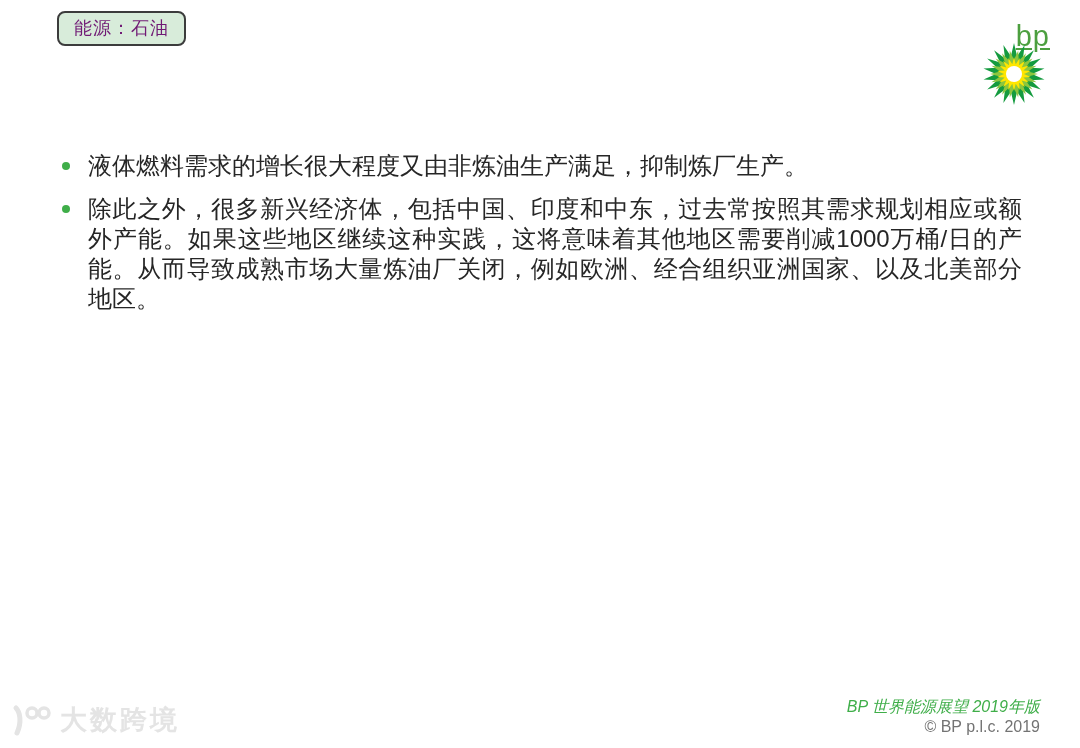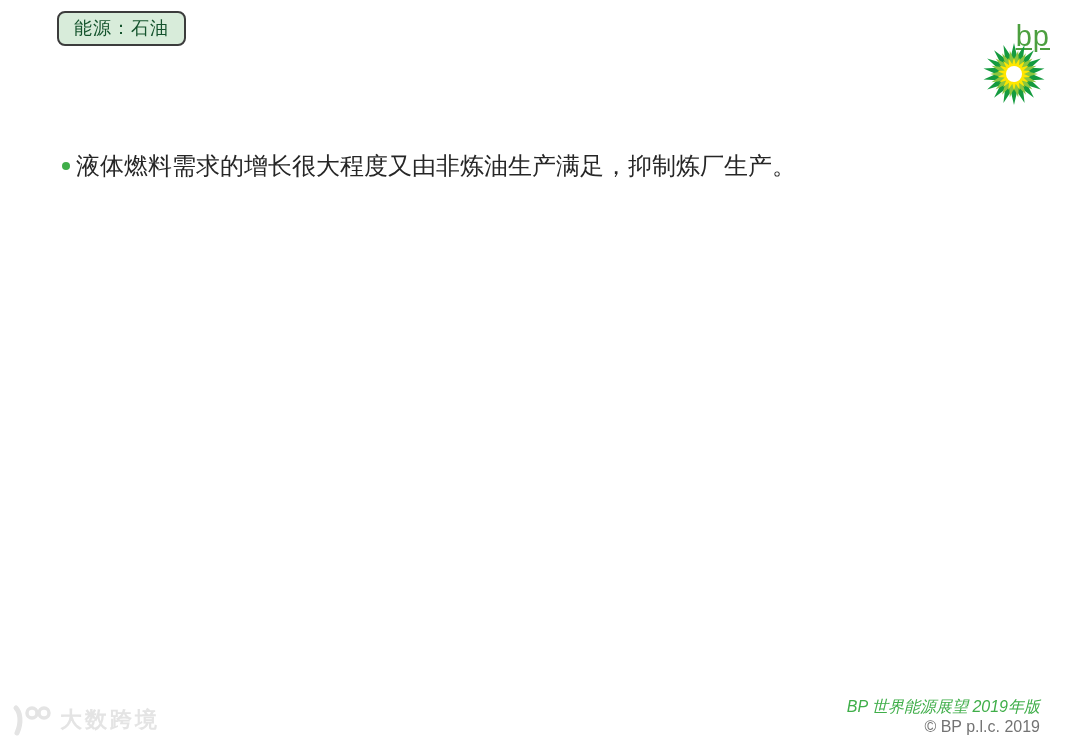--- a/index.html
+++ b/index.html
@@ -9,21 +9,21 @@
     position:relative; width:1080px; height:748px; background:#ffffff;
     overflow:hidden;
   }
   
   .badge {
     position:absolute; left:57px; top:11px; height:35px;
     padding:0 15px; line-height:31px;
     background:var(--badge-bg,#d8ecda);
     border:2px solid var(--badge-border,#3c3c3c);
     border-radius:8px;
-    font-size:18px; color:#14532d; letter-spacing:1px;text-align:center;
+    font-size:18px; color:#701a75; letter-spacing:1px;text-align:center;
   }
   
   .bp-logo { position:absolute; top:20px; right:24px; width:82px; height:88px; }
   .bp-wordmark {
     position:absolute; top:0; right:6px;
     font-size:29px; font-weight:400; color:var(--bp-green,#4c9f3f);
     letter-spacing:1px;
     text-decoration:underline;
   }
   .bp-helios { position:absolute; left:8px; top:22px; }
@@ -32,21 +32,21 @@
     position:absolute; left:56px; top:70px;
     font-size:31px; font-weight:bold; color:var(--accent,#3fae49);
     letter-spacing:1px;
   }
   
   .bullets {
     position:absolute; left:57px; top:151px; width:965px;
     list-style:none;
   }
   .bullets li {
-    display:flex; align-items:flex-start; gap:6px;
+    display:flex; align-items:flex-start; gap:18px;
     padding-left:5px; margin-bottom:13px;
   }
   .bullet-dot {
     flex:0 0 auto; width:8px; height:8px; border-radius:50%;
     background:var(--accent,#3fae49); margin-top:11px;
   }
   .bullet-text {
     font-size:24px; line-height:30px; color:var(--body,#262626);
     max-width:934px; text-align:justify;
   }
@@ -62,21 +62,21 @@
   .credit-line {
     font-size:16px; font-style:italic; color:var(--accent,#3fae49);
   }
   .copyright-line { font-size:16px; color:#737373; }
   .watermark {
     position:absolute; left:10px; top:702px; display:flex;
     align-items:center; gap:6px;
     color:var(--wm,#e4e4e4);
   }
   .watermark-text {
-    font-size:22px; font-weight:bold; letter-spacing:3px;
+    font-size:27px; font-weight:bold; letter-spacing:3px;
     color:var(--wm,#e4e4e4);
   }
 </style>
 </head>
 <body>
 
 <div class="slide">
 
   <div class="badge">能源：石油</div>
 
@@ -89,20 +89,24 @@
       <circle id="helios-core" cx="32" cy="32" r="8" fill="#ffffff"></circle>
     </svg>
   </div>
 
 
   <ul class="bullets">
     <li>
       <span class="bullet-dot"></span>
       <span class="bullet-text">液体燃料需求的增长很大程度又由非炼油生产满足，抑制炼厂生产。</span>
     </li>
+    <li>
+      <span class="bullet-dot"></span>
+      <span class="bullet-text">除此之外，很多新兴经济体，包括中国、印度和中东，过去常按照其需求规划相应或额外产能。如果这些地区继续这种实践，这将意味着其他地区需要削减1000万桶/日的产能。从而导致成熟市场大量炼油厂关闭，例如欧洲、经合组织亚洲国家、以及北美部分地区。</span>
+    </li>
   </ul>
 
   <div class="page-number">87</div>
 
   <div class="credits">
     <div class="credit-line">BP 世界能源展望 2019年版</div>
     <div class="copyright-line">© BP p.l.c. 2019</div>
   </div>
 
   <div class="watermark">

